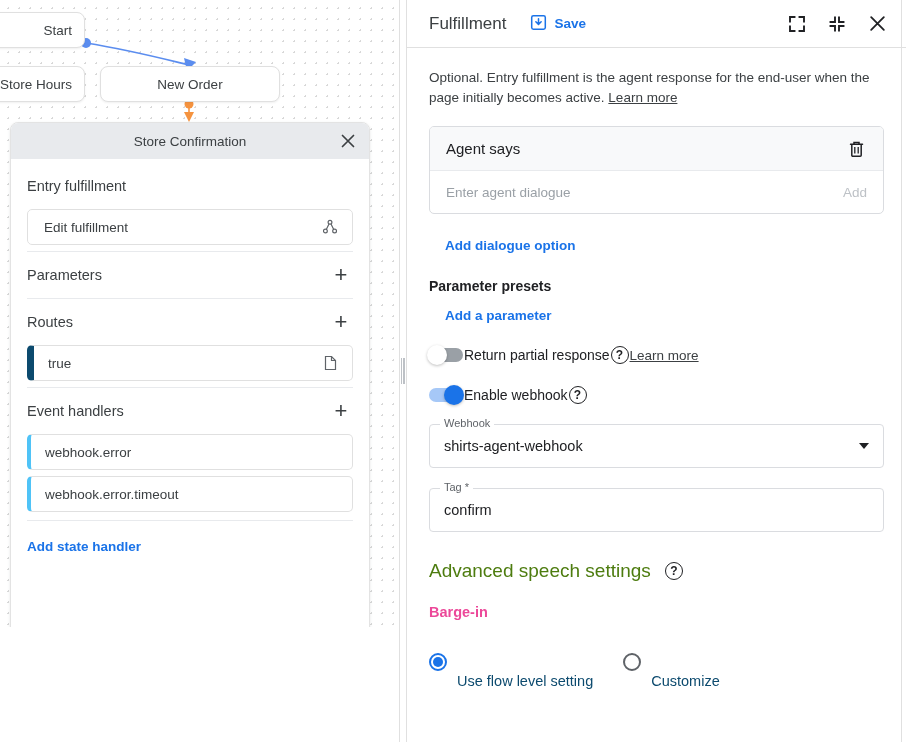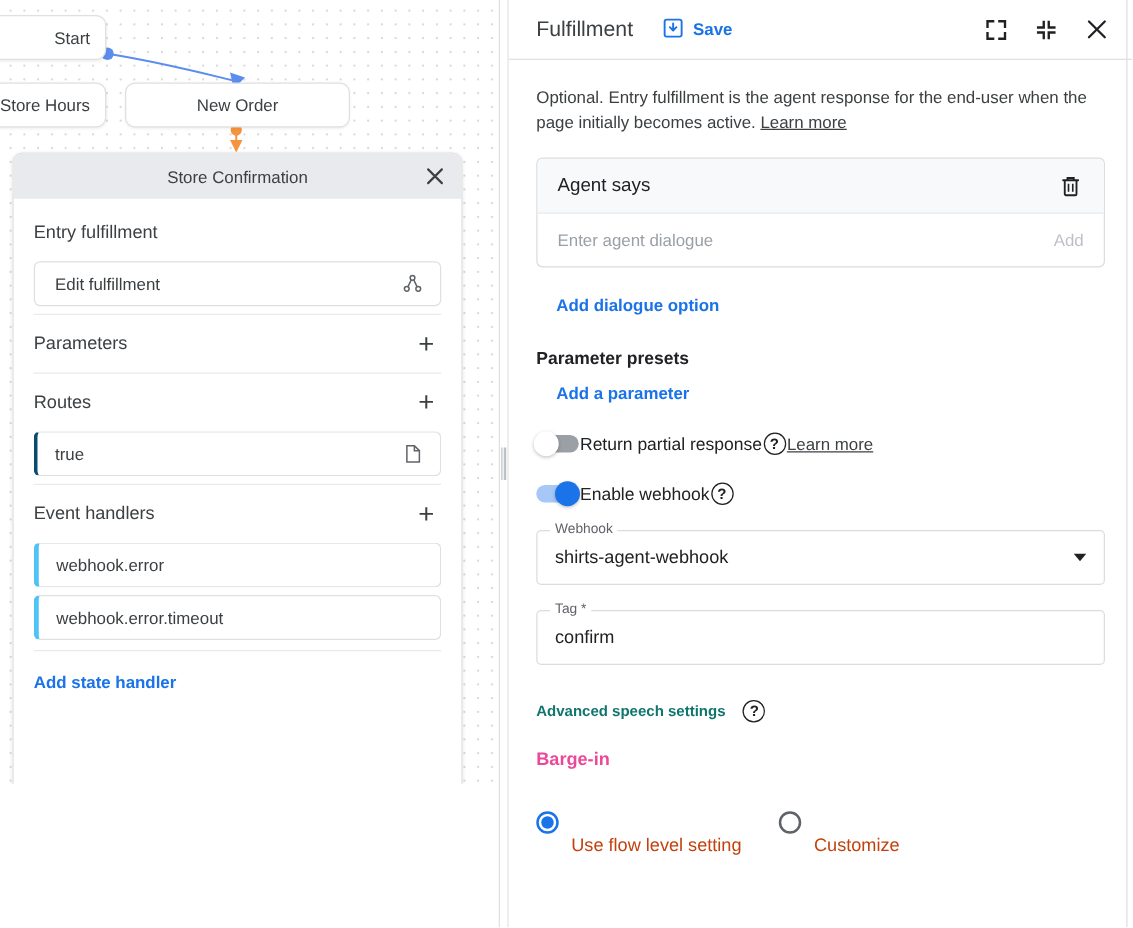--- a/index.html
+++ b/index.html
@@ -84,21 +84,21 @@
     border-radius: 5px;
     height: 36px;
     display: flex; align-items: center;
     padding: 0 12px 0 16px;
     font-size: 13.5px; color: #3c4043;
     background: #fff;
     margin-bottom: 6px;
     cursor: pointer;
   }
   .row-box .row-label { flex: 1; }
-  .row-box.accent-orange { border-left: 3px solid #0c4a6e; padding-left: 14px; }
+  .row-box.accent-orange { border-left: 7px solid #0c4a6e; padding-left: 14px; }
   .row-box.accent-cyan { border-left: 4px solid #4fc3f7; padding-left: 14px; }
   .row-icon { width: 20px; height: 20px; display:flex; align-items:center; justify-content:center; color:#5f6368; }
 
   .link-blue { color: #1a73e8; font-size: 13.5px; font-weight: 600; cursor: pointer; }
 
   
   .splitter {
     position: relative;
     width: 8px; height: 742px;
     background: #fff;
@@ -174,28 +174,28 @@
   .field { position: relative; margin-top: 20px; }
   .field .box { border: 1px solid #dadce0; border-radius: 4px; height: 44px; display:flex; align-items:center; padding: 0 14px; }
   .field .flabel {
     position: absolute; left: 11px; top: -7px; background: #fff; padding: 0 4px;
     font-size: 11px; color: #5f6368;
   }
   .field .fvalue { font-size: 14.5px; color: #202124; flex: 1; border: none; outline: none; font-family: inherit; background: transparent; }
   .caret { width: 0; height: 0; border-left: 5px solid transparent; border-right: 5px solid transparent; border-top: 6px solid #202124; cursor: pointer; }
 
   .adv-row { display: flex; align-items: center; gap: 14px; margin-top: 28px; }
-  .adv-title { font-size: 12px; color: #0f766e; font-weight: 700; }
+  .adv-title { font-size: 19px; color: #4d7c0f; font-weight: 400; }
   .barge-title { font-size: 14.5px; color: #ec4899; font-weight: 700; margin-top: 22px; }
   .radio-row { display: flex; align-items: center; gap: 30px; margin-top: 14px; }
   .radio-opt { display: flex; align-items: center; gap: 10px; cursor: pointer; }
   .radio { width: 18px; height: 18px; border-radius: 50%; border: 2px solid #5f6368; position: relative; flex: 0 0 18px; }
   .radio.checked { border-color: #1a73e8; }
   .radio.checked::after { content: ""; position: absolute; width: 10px; height: 10px; border-radius: 50%; background: #1a73e8; left: 2px; top: 2px; }
-  .radio-label { font-size: 14.5px; color: #c2410c; margin-top: 39px; }
+  .radio-label { font-size: 14.5px; color: #0c4a6e; margin-top: 39px; }
 
   .right-rule { position: absolute; right: 4px; top: 0; width: 1px; height: 742px; background: #e0e0e0; }
 </style>
 </head>
 <body>
 
 <div class="app">
 
   <div class="canvas">
 

